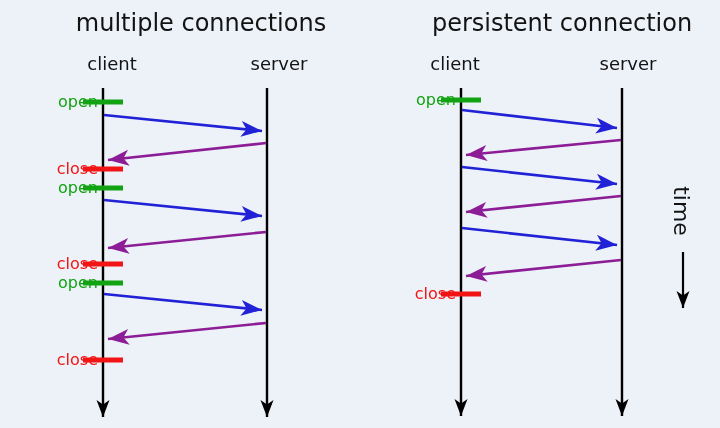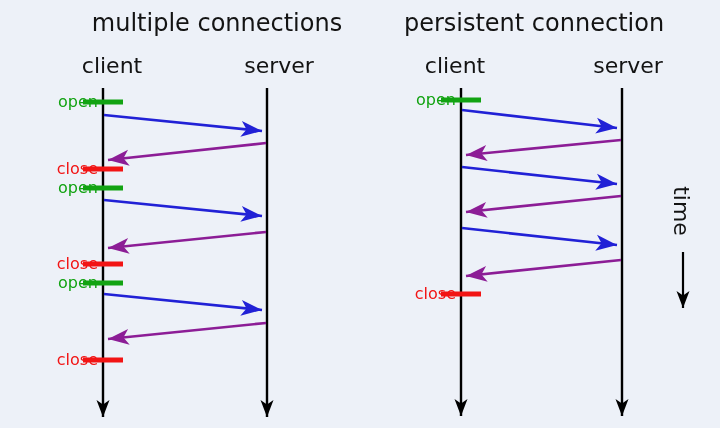--- a/index.html
+++ b/index.html
@@ -16,21 +16,21 @@
   .title{
     position:absolute;
     transform:translateX(-50%);
     font-size:24px;
     white-space:nowrap;
     color:#131313;
   }
   .col-label{
     position:absolute;
     transform:translateX(-50%);
-    font-size:22px;
+    font-size:18px;
     white-space:nowrap;
     color:#131313;
   }
   .event-label{
     position:absolute;
     font-size:16px;
     line-height:19px;
     transform:translateX(-100%);
     white-space:nowrap;
     margin-left:22px;
@@ -79,22 +79,22 @@
       <line x1="621" y1="140" x2="466" y2="155" stroke="#8c1d96" stroke-width="2.7" marker-end="url(#ah-purple)"></line>
       <line x1="462" y1="167" x2="617" y2="184" stroke="#2121d6" stroke-width="2.7" marker-end="url(#ah-blue)"></line>
       <line x1="621" y1="196" x2="466" y2="212" stroke="#8c1d96" stroke-width="2.7" marker-end="url(#ah-purple)"></line>
       <line x1="462" y1="228" x2="617" y2="245" stroke="#2121d6" stroke-width="2.7" marker-end="url(#ah-blue)"></line>
       <line x1="621" y1="260" x2="466" y2="276" stroke="#8c1d96" stroke-width="2.7" marker-end="url(#ah-purple)"></line>
       <line x1="441" y1="100" x2="481" y2="100" stroke="#12a312" stroke-width="5"></line>
       <line x1="441" y1="294" x2="481" y2="294" stroke="#f21414" stroke-width="5"></line>
       <line x1="683" y1="252" x2="683" y2="308" stroke="#000000" stroke-width="2.2" marker-end="url(#ah-black)"></line>
     </svg>
 
-  <div class="title" id="t0" style="left: 217px; top: 9px; text-align: center;">multiple connections</div>
-  <div class="title" id="t1" style="left: 534px; top: 9px;">persistent connection</div>
+  <div class="title" id="t0" style="left: 201px; top: 9px; text-align: center;">multiple connections</div>
+  <div class="title" id="t1" style="left: 562px; top: 9px;">persistent connection</div>
 
   <div class="col-label" id="c0" style="left: 112px; top: 53px;">client</div>
   <div class="col-label" id="s0" style="left: 279px; top: 53px;">server</div>
   <div class="col-label" id="c1" style="left: 455px; top: 53px;">client</div>
   <div class="col-label" id="s1" style="left: 628px; top: 53px;">server</div>
 
   <div class="time-label" id="timeLabel" style="left: 681px; top: 211px;">time</div>
 <div class="event-label" style="left: 76px; top: 92px; color: rgb(18, 163, 18);">open</div>
     <div class="event-label" style="left: 76px; top: 159px; color: rgb(242, 20, 20);">close</div>
     <div class="event-label" style="left: 76px; top: 178px; color: rgb(18, 163, 18);">open</div>

